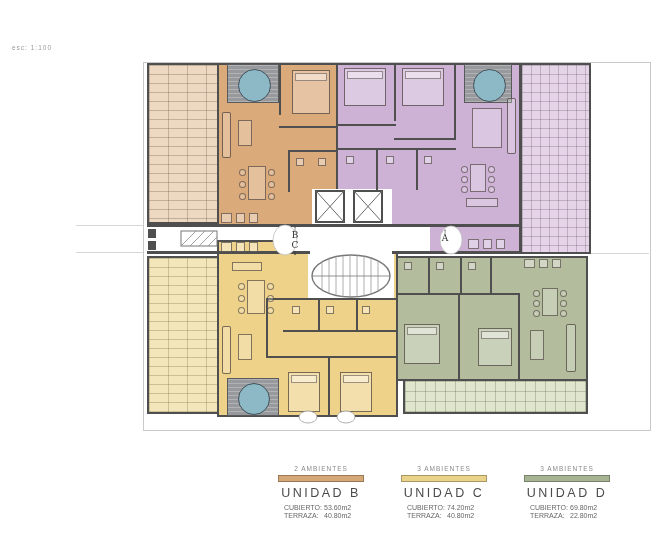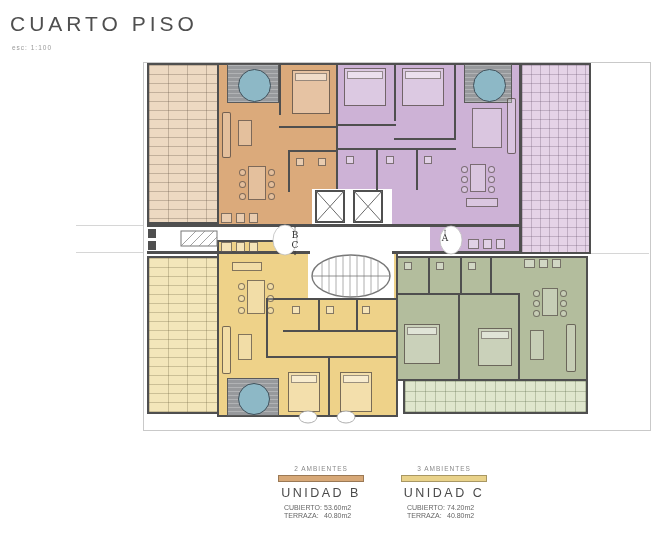--- a/index.html
+++ b/index.html
@@ -55,21 +55,20 @@
   .leg-name{margin-top:4px;font-size:12.5px;letter-spacing:2.5px;color:#4a4a4a;}
   .leg-rows{margin-top:4px;display:flex;flex-direction:column;gap:1px;align-items:center;}
   .leg-row{display:grid;grid-template-columns:40px 34px;font-size:7px;color:#666;text-align:left;}
   svg{position:absolute;left:0;top:0;pointer-events:none;}
 </style>
 </head>
 <body>
 
 <div id="stage">
 
-  <div class="title">CUARTO PISO</div>
   <div class="scale">esc: 1:100</div>
 
   <div class="abs outer-box" style="left:143px;top:62px;width:508px;height:369px;"></div>
 
   <div class="abs dim-line" style="left:76px;top:225px;width:67px;height:1px;"></div>
   <div class="abs dim-line" style="left:76px;top:252px;width:67px;height:1px;"></div>
   <div class="abs dim-line" style="left:591px;top:253px;width:58px;height:1px;"></div>
 
   <div class="abs region grid-b" style="left: 147px; top: 63px; width: 72px; height: 161px; background-color: rgb(237, 217, 194);"></div>
   <div class="abs region grid-a" style="left: 520px; top: 63px; width: 71px; height: 191px; background-color: rgb(229, 211, 231);"></div>
@@ -306,14 +305,29 @@
       <div class="leg-row">
           <span>CUBIERTO:</span>
           <span>53.60m2</span>
         </div>
       <div class="leg-row">
           <span>TERRAZA:</span>
           <span>40.80m2</span>
         </div>
     </div>
   </div>
+  <div class="leg-item" style="left:521px;top:465px;">
+    <div class="leg-amb">3 AMBIENTES</div>
+    <div class="leg-bar" style="background-color: rgb(166, 180, 147);"></div>
+    <div class="leg-name">UNIDAD D</div>
+    <div class="leg-rows">
+      <div class="leg-row">
+          <span>CUBIERTO:</span>
+          <span>69.80m2</span>
+        </div>
+      <div class="leg-row">
+          <span>TERRAZA:</span>
+          <span>22.80m2</span>
+        </div>
+    </div>
+  </div>
 
 </div>
 
 </body></html>

